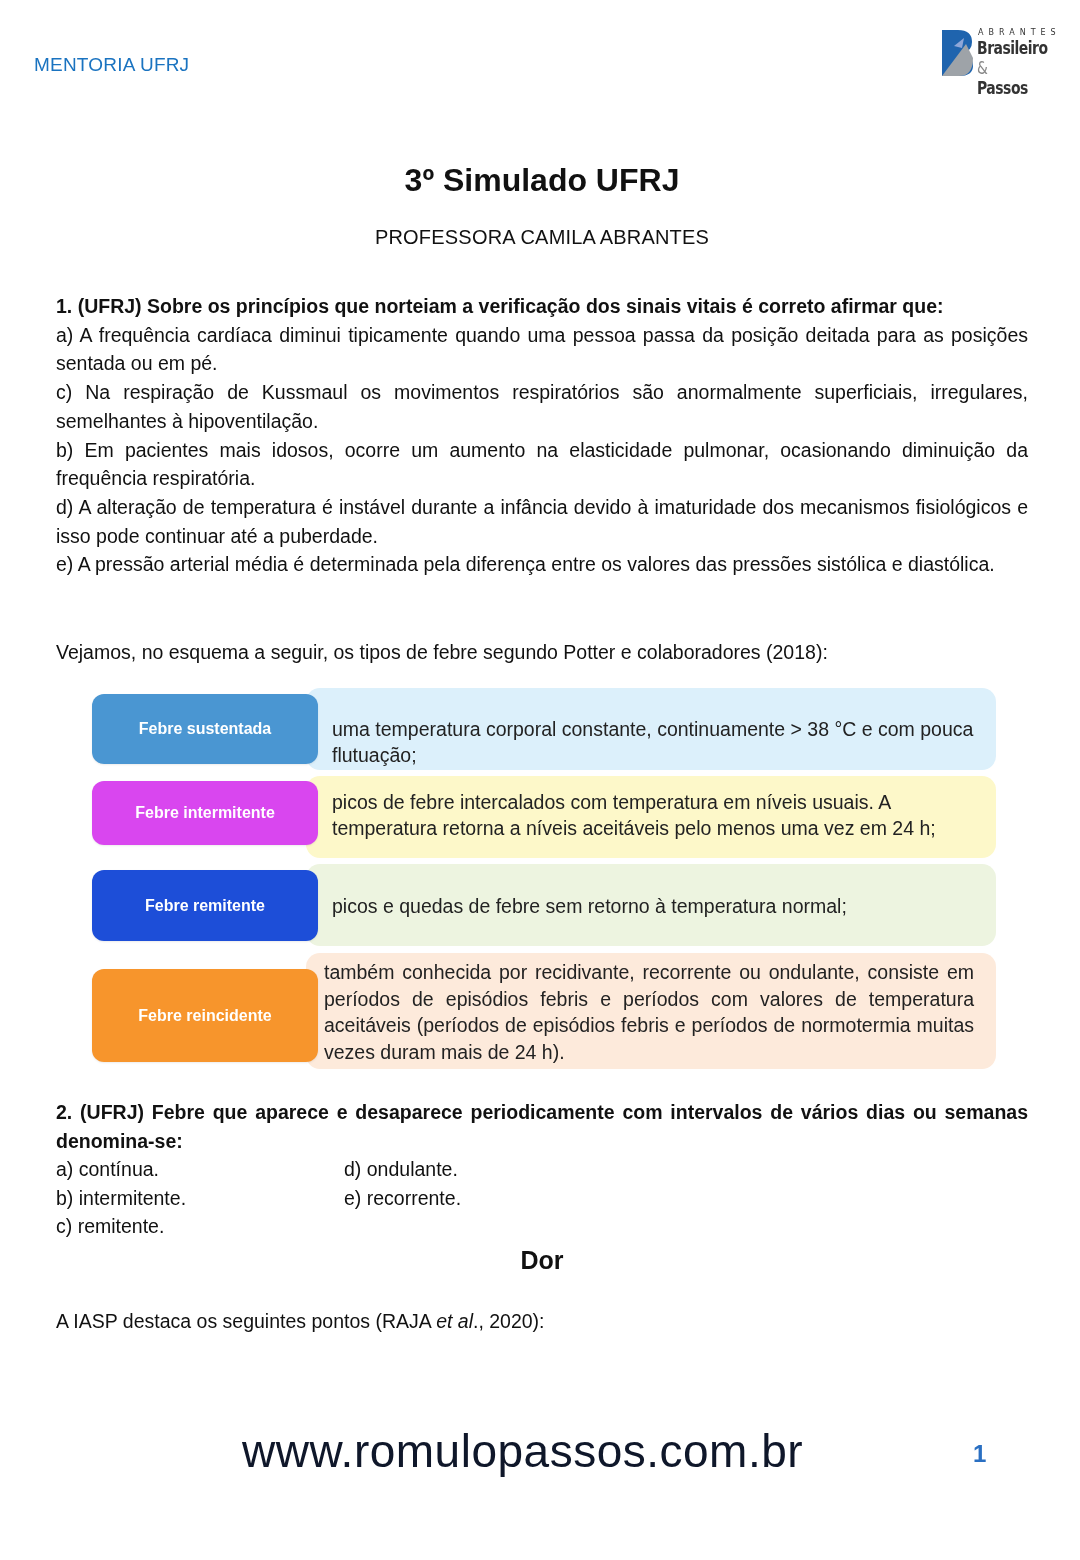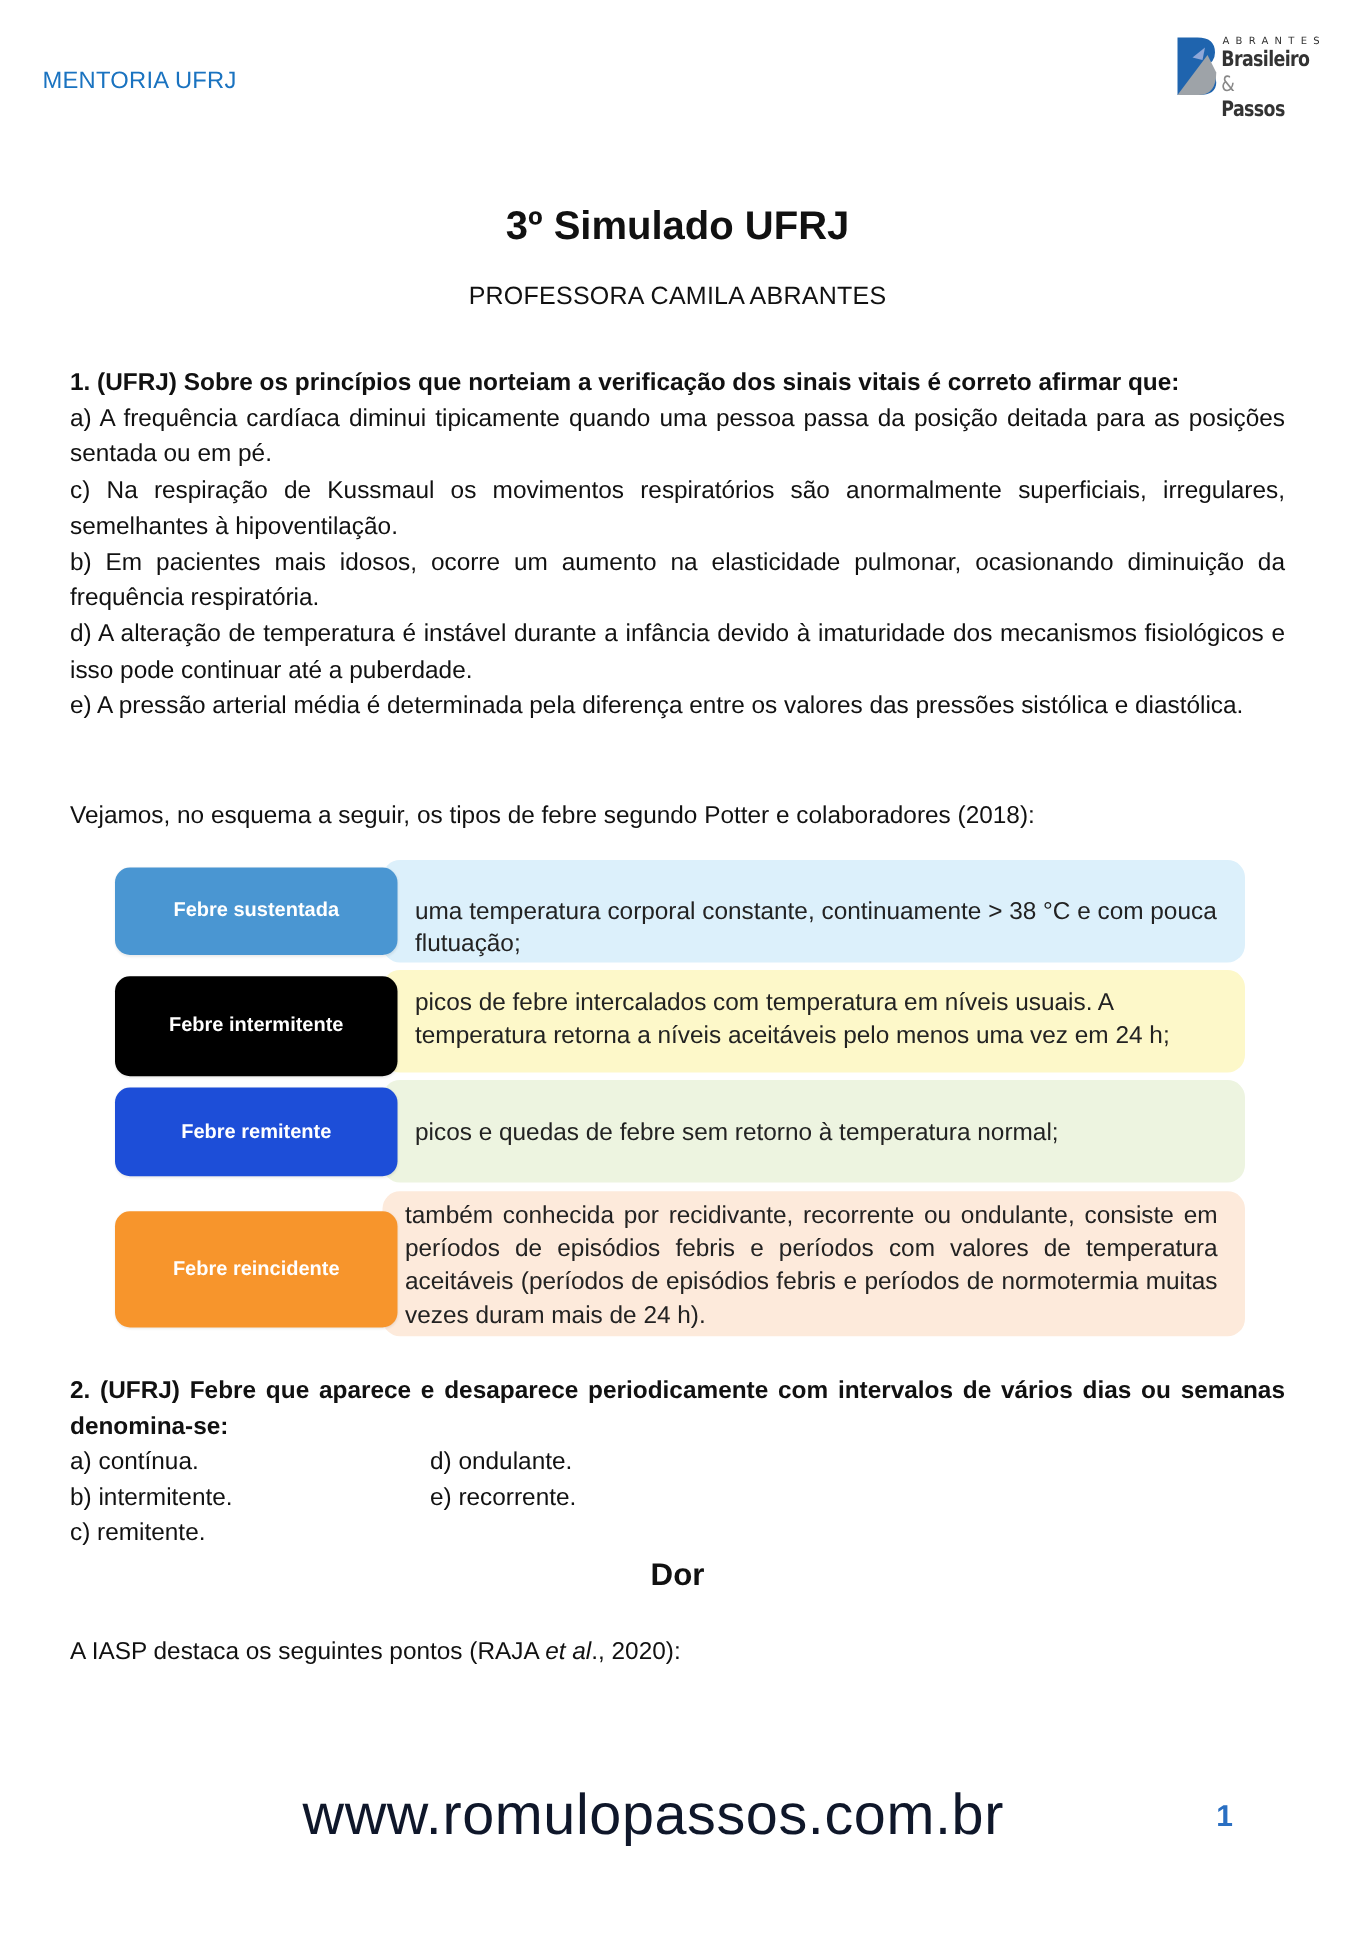--- a/index.html
+++ b/index.html
@@ -65,21 +65,21 @@
 <div class="abs body-text intro">Vejamos, no esquema a seguir, os tipos de febre segundo Potter e colaboradores (2018):</div>
 
 <div class="abs diagram">
   <div class="row" style="top:0; height:82px;">
     <div class="panel" style="background:#dcf0fb;"></div>
     <div class="label" style="top:6px; height:70px; background:#4a96d2;">Febre sustentada</div>
     <div class="desc" style="top:14px;margin-top:14px;">uma temperatura corporal constante, continuamente &gt; 38 °C e com pouca flutuação;</div>
   </div>
   <div class="row" style="top:88px; height:82px;">
     <div class="panel" style="background:#fdf8c9;"></div>
-    <div class="label" style="top:5px; height:80px; background:#000000;">Febre intermitente</div>
+    <div class="label" style="top:5px; height:64px; background:#d946ef;">Febre intermitente</div>
     <div class="desc" style="top:13px;">picos de febre intercalados com temperatura em níveis usuais. A temperatura retorna a níveis aceitáveis pelo menos uma vez em 24 h;</div>
   </div>
   <div class="row" style="top:176px; height:82px;">
     <div class="panel" style="background:#edf4e0;"></div>
     <div class="label" style="top:6px; height:71px; background:#1d4ed8;">Febre remitente</div>
     <div class="desc" style="top:29px;">picos e quedas de febre sem retorno à temperatura normal;</div>
   </div>
   <div class="row" style="top:265px; height:116px;">
     <div class="panel" style="background:#fdeadb;"></div>
     <div class="label" style="top:16px; height:93px; background:#f7952c;">Febre reincidente</div>

